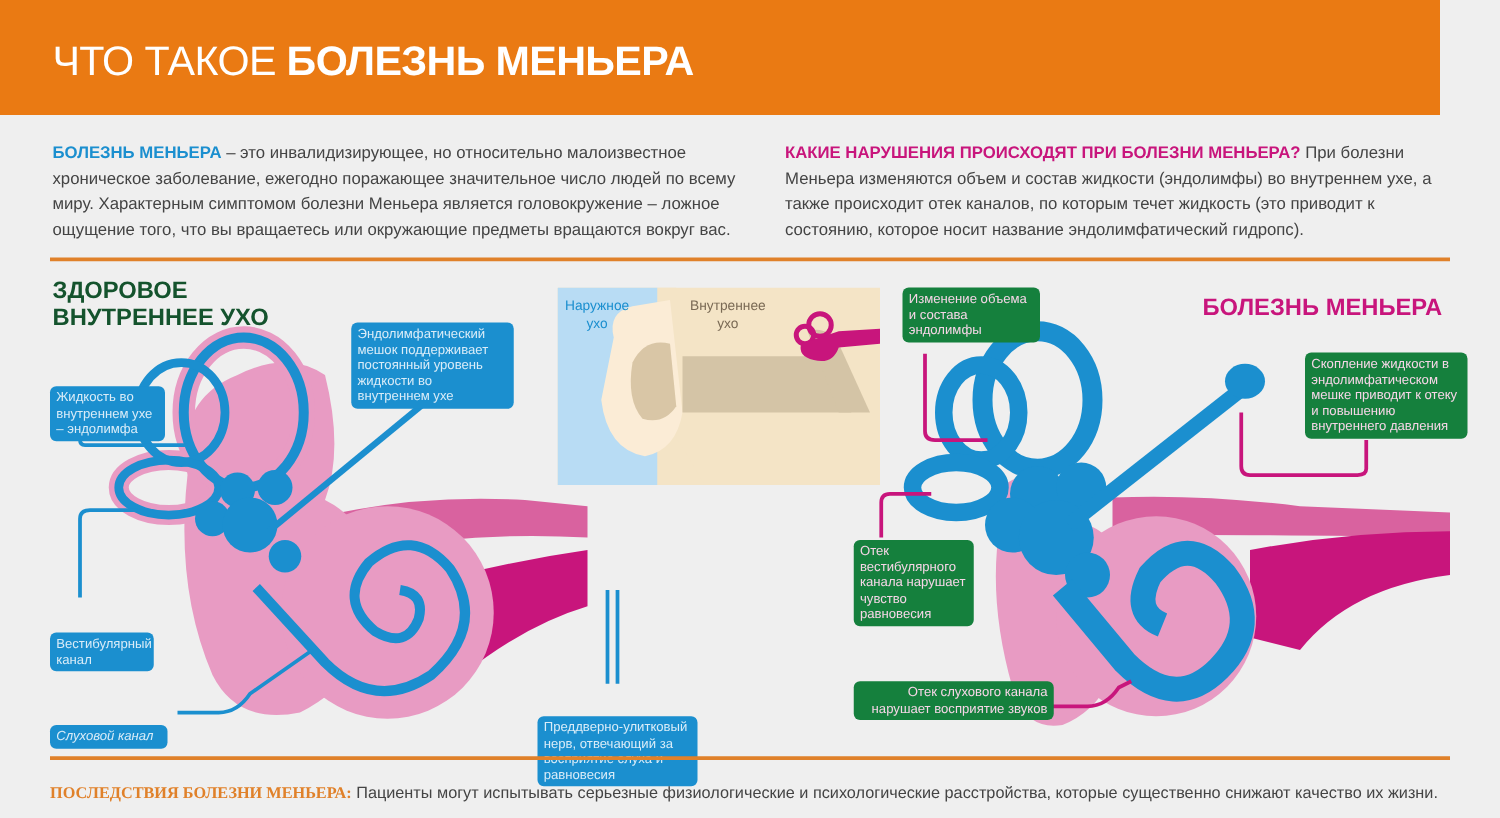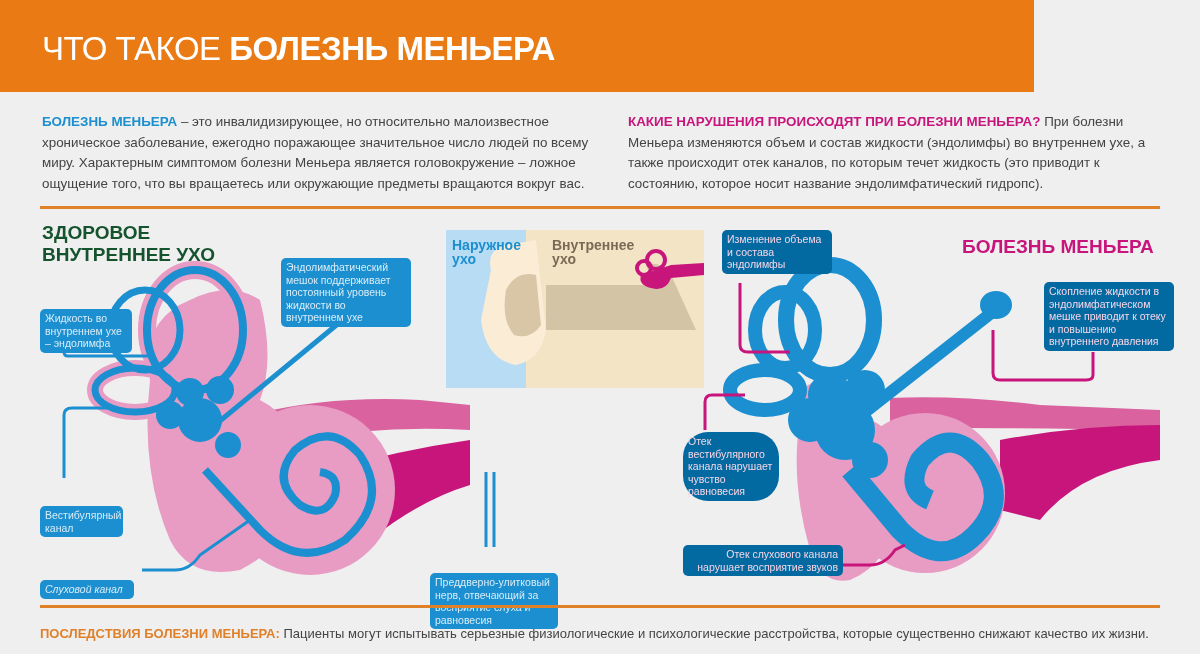--- a/index.html
+++ b/index.html
@@ -1,36 +1,36 @@
 <!DOCTYPE html>
 <html><head>
 <meta charset="utf-8">
 <style>
   * { box-sizing: border-box; margin: 0; padding: 0; }
   html, body { width: 1200px; height: 654px; overflow: hidden; }
   body { background: #efefef; font-family: "Liberation Sans", sans-serif; color: #3a3a3a; position: relative; }
-  .header { position: absolute; left: 0; top: 0; width: 1034px; height: 92px; background: #ea7a13; }
+  .header { position: absolute; left: 0; top: 0; width: 1152px; height: 92px; background: #ea7a13; }
   .header h1 { position: absolute; left: 42px; top: 30px; font-size: 33px; font-weight: normal; color: #fff; letter-spacing: -0.5px; white-space: nowrap; }
   .header h1 b { font-weight: bold; }
   .intro { position: absolute; top: 112px; font-size: 13.4px; line-height: 20.5px; color: #444; }
   .intro .lead-blue { color: #1b8fcf; font-weight: bold; }
   .intro .lead-pink { color: #c8157c; font-weight: bold; }
   .intro-left { left: 42px; width: 560px; }
   .intro-right { left: 628px; width: 540px; }
   .divider { position: absolute; left: 40px; width: 1120px; height: 3px; background: #e0812a; }
   .sec-title { position: absolute; font-weight: bold; font-size: 19px; line-height: 22px; }
   .sec-blue { color: #14532d; }
   .sec-pink { color: #c8157c; }
   .callout { position: absolute; border-radius: 5px; color: #d9ecf8; font-size: 10.5px; line-height: 12.5px; padding: 3px 5px; }
   .callout.blue { background: #1b8fcf; margin-top: 28px; }
-  .callout.pink { background: #0369a1; color: #f6d6e7; }
+  .callout.pink { background: #15803d; color: #f6d6e7; }
   .ear-box { position: absolute; left: 446px; top: 230px; width: 258px; height: 158px; overflow: hidden; }
-  .ear-label { position: absolute; font-weight: bold; font-size: 14px; line-height: 14px; }
+  .ear-label { position: absolute; font-weight: normal; font-size: 11px; line-height: 14px; text-align: center; }
   .footer-text { position: absolute; left: 40px; top: 626px; font-size: 13px; color: #444; white-space: nowrap; }
-  .footer-text .lead-orange { color: #e0812a; font-weight: bold; }
+  .footer-text .lead-orange { color: #e0812a; font-weight: bold; font-family: Liberation Serif, serif; }
   svg { position: absolute; overflow: visible; }
 </style>
 </head>
 <body>
 
 <div class="header">
   <h1><span>ЧТО ТАКОЕ</span> <b>БОЛЕЗНЬ МЕНЬЕРА</b></h1>
 </div>
 
 <p class="intro intro-left"><span class="lead-blue">БОЛЕЗНЬ МЕНЬЕРА</span><span> – это инвалидизирующее, но относительно малоизвестное хроническое заболевание, ежегодно поражающее значительное число людей по всему миру. Характерным симптомом болезни Меньера является головокружение – ложное ощущение того, что вы вращаетесь или окружающие предметы вращаются вокруг вас.</span></p>
@@ -127,18 +127,18 @@
   <path d="M850 470 L900 530 Q940 570 975 535 Q1010 500 980 460 Q950 425 920 460 Q905 490 930 500" fill="none" stroke="#1b8fcf" stroke-width="20"></path>
 
   <path d="M740 283 L740 345 Q740 352 748 352 L790 352" fill="none" stroke="#c8157c" stroke-width="3"></path>
   <path d="M705 430 L705 402 Q705 395 712 395 L745 395" fill="none" stroke="#c8157c" stroke-width="3"></path>
   <path d="M842 565 L870 565 Q885 565 895 550 L905 545" fill="none" stroke="#c8157c" stroke-width="3"></path>
   <path d="M1093 352 L1093 375 Q1093 380 1086 380 L1000 380 Q993 380 993 373 L993 330" fill="none" stroke="#c8157c" stroke-width="3"></path>
 </svg>
 
 <div class="callout pink" style="left:722px; top:230px; width:110px;">Изменение объема и состава эндолимфы</div>
 <div class="callout pink" style="left:1024px; top:282px; width:130px;margin-left:20px;">Скопление жидкости в эндолимфатическом мешке приводит к отеку и повышению внутреннего давления</div>
-<div class="callout pink" style="left:683px; top:432px; width:96px;border-radius:25px;">Отек вестибулярного канала нарушает чувство равновесия</div>
+<div class="callout pink" style="left:683px; top:432px; width:96px;">Отек вестибулярного канала нарушает чувство равновесия</div>
 <div class="callout pink" style="left:683px; top:545px; width:160px;text-align:right;">Отек слухового канала нарушает восприятие звуков</div>
 
 <div class="divider" style="top:605px;"></div>
 
 <p class="footer-text"><span class="lead-orange">ПОСЛЕДСТВИЯ БОЛЕЗНИ МЕНЬЕРА:</span><span> Пациенты могут испытывать серьезные физиологические и психологические расстройства, которые существенно снижают качество их жизни.</span></p>
 
 </body></html>

